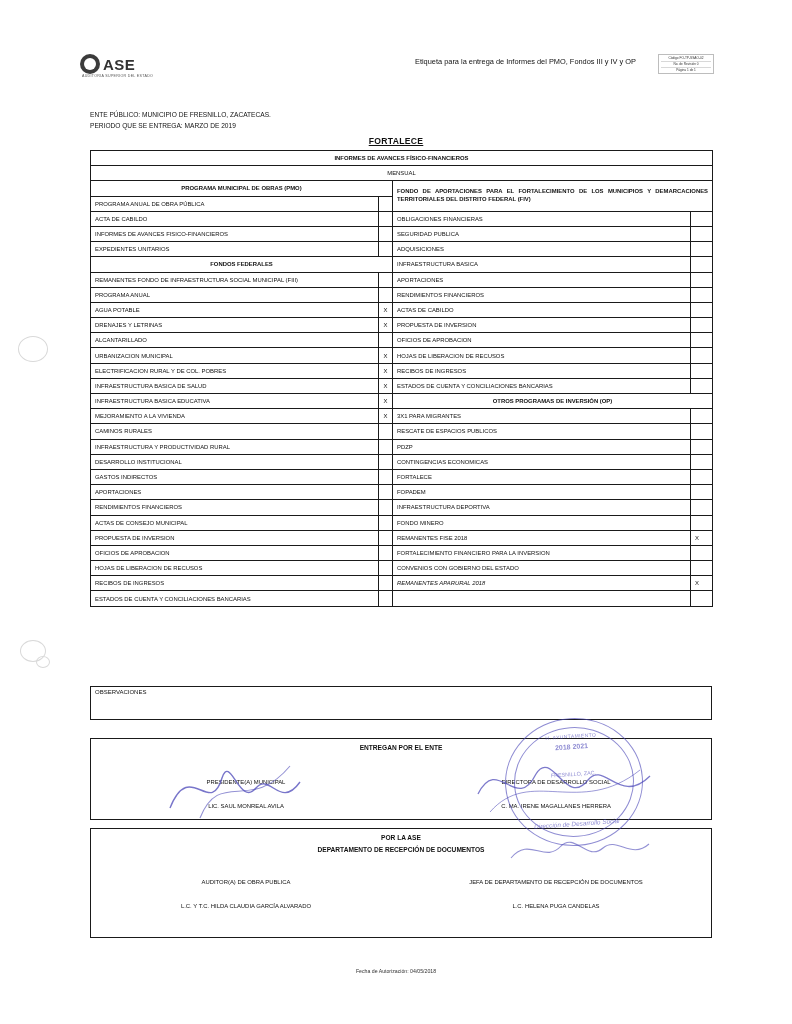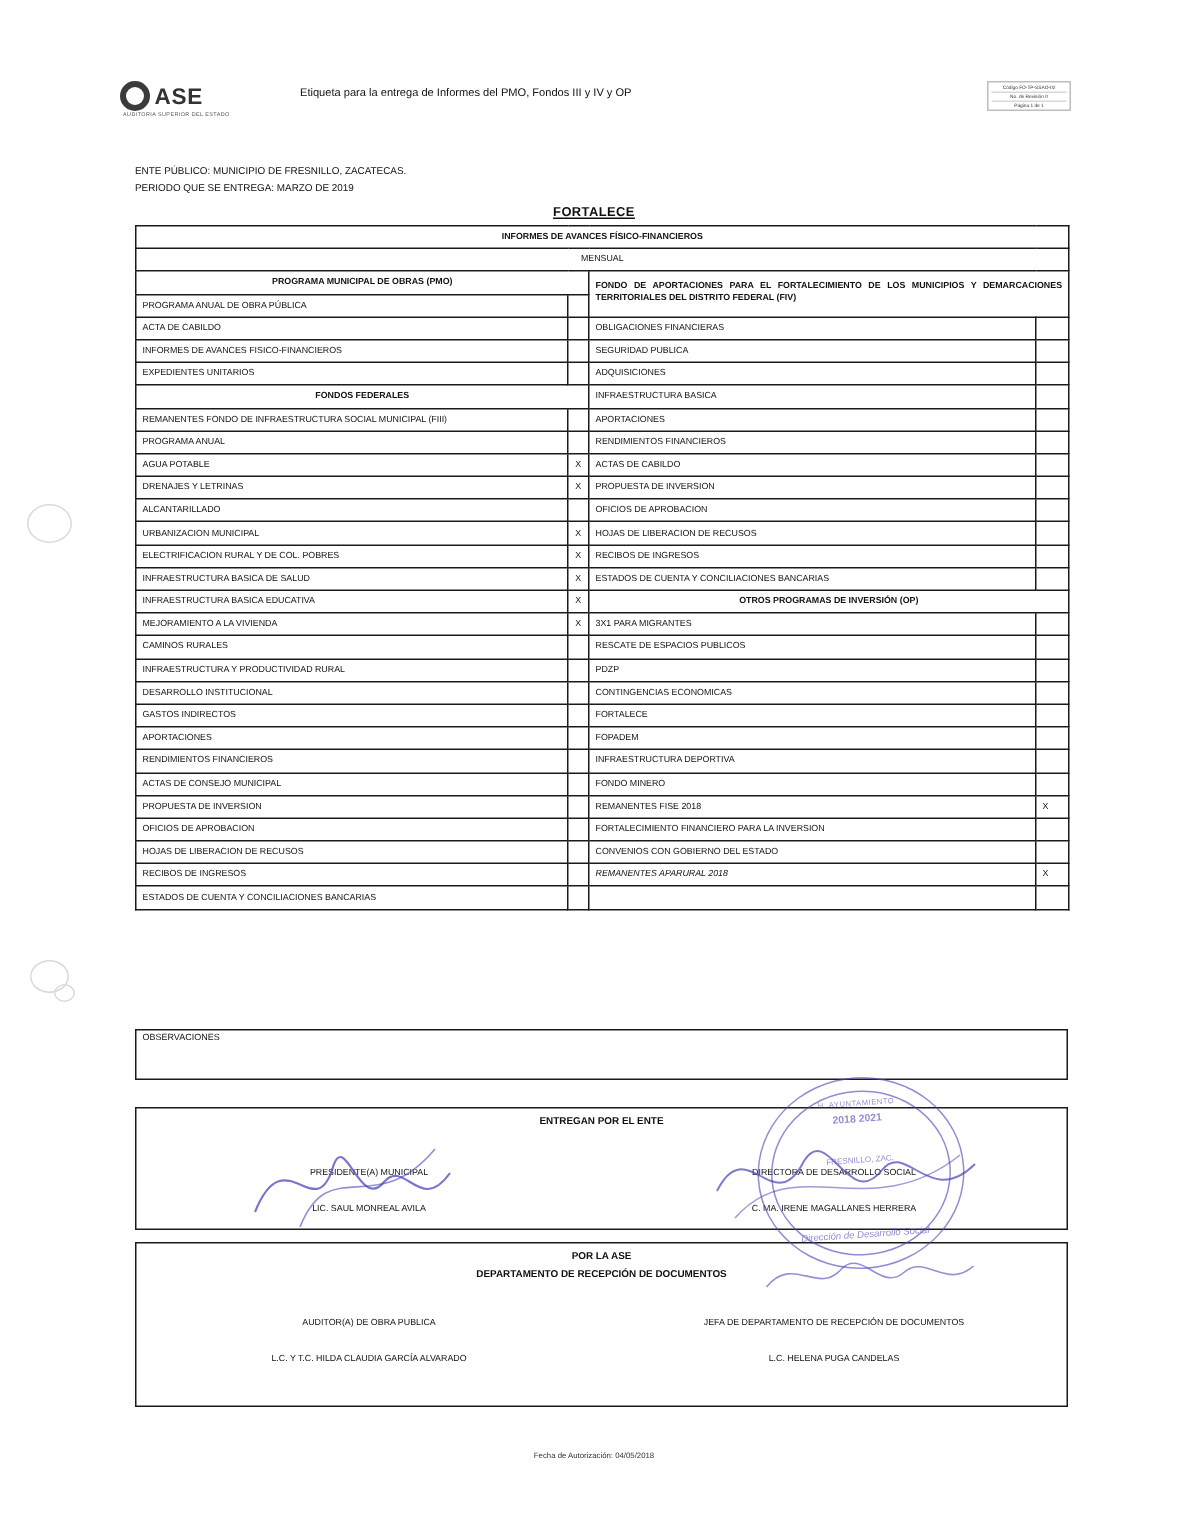--- a/index.html
+++ b/index.html
@@ -23,22 +23,22 @@
     position:relative;
   }
   .logo-mark:after{
     content:""; position:absolute; left:4px; top:4px; width:12px; height:12px;
     border-radius:50%; background:#fff;
   }
   .logo-text { font-size:15px; font-weight:bold; letter-spacing:0.5px; color:#333; }
   .logo-sub { position:absolute; left:82px; top:50px; font-size:3.6px; color:#555; letter-spacing:0.3px;}
 
   .hdr-title {
-    position:absolute; left:200px; top:33px; width:420px;
-    text-align:left; font-size:7.4px; color:#111;
+    position:absolute; left:216px; top:33px; width:420px;
+    text-align:right; font-size:7.4px; color:#111;
   }
   .hdr-codebox {
     position:absolute; right:78px; top:30px; width:56px;
     font-size:3.2px; color:#333; text-align:center; line-height:1.5;
     border:0.4px solid #bdbdbd; padding:1px 2px;
   }
   .hdr-codebox div { border-bottom:0.4px solid #d8d8d8; }
   .hdr-codebox div:last-child { border-bottom:none; }
 
   

